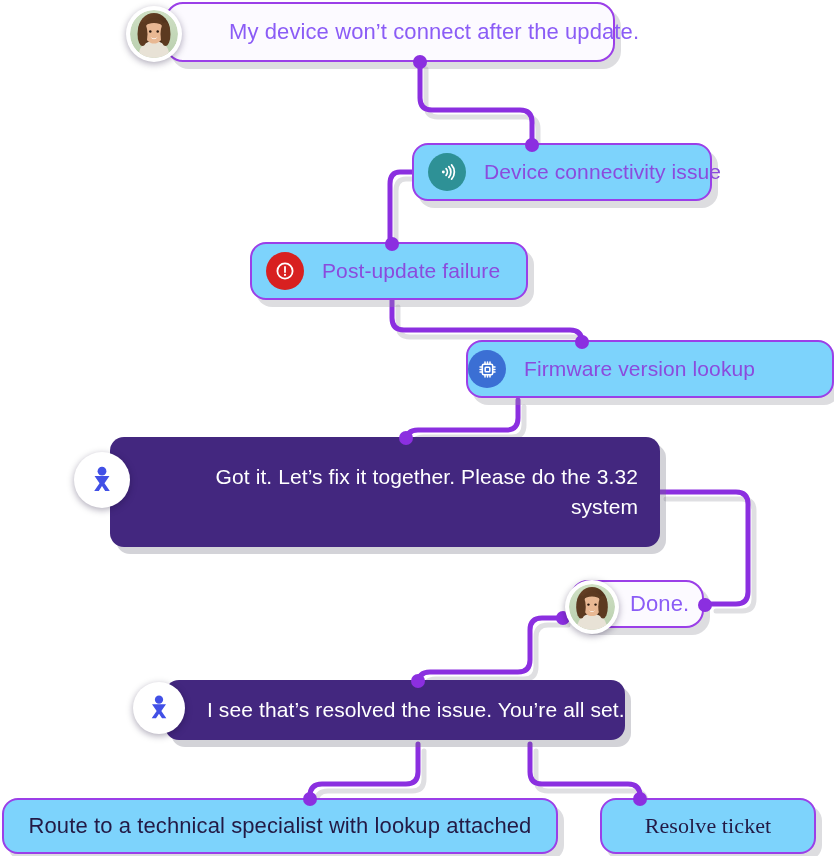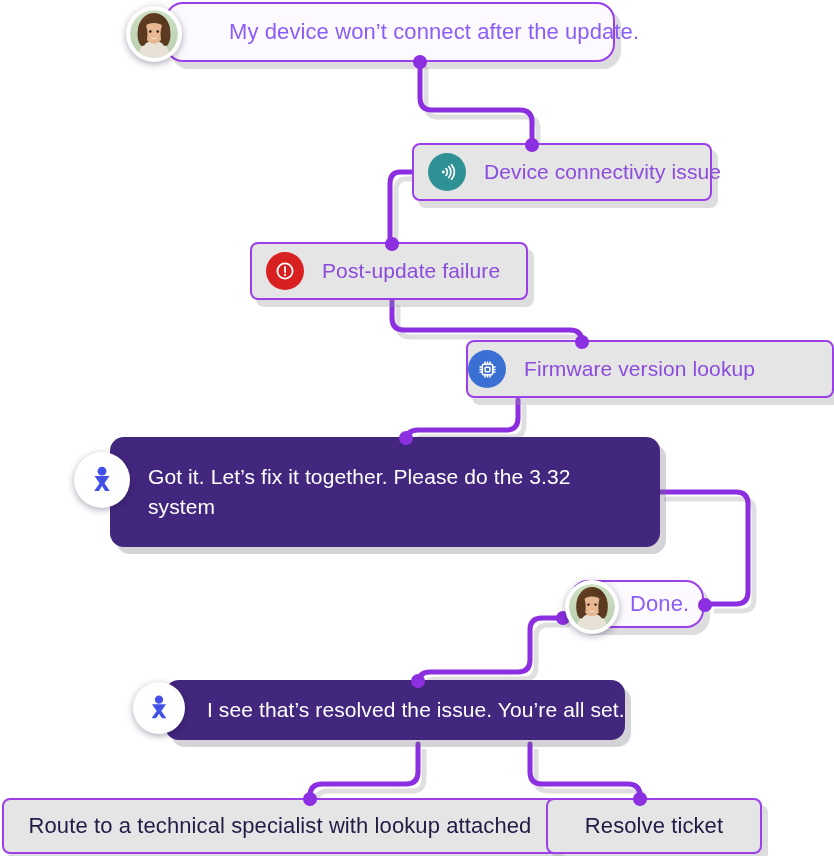--- a/index.html
+++ b/index.html
@@ -19,23 +19,23 @@
   
   .node{
     position:absolute;
     box-sizing:border-box;
     display:flex;
     align-items:center;
     z-index:3;
   }
   .card{
     box-sizing:border-box;
-    background:#e5e5e5;
+    background:#7dd3fc;
     border:2px solid #9b3fe8;
-    border-radius:8px;
+    border-radius:16px;
     box-shadow:6px 7px 0 0 rgba(150,150,160,.32);
     display:flex;
     align-items:center;
     width:100%;
     height:100%;
   }
   .card.bubble{border-radius:18px;background:#fcfaff;}
   .card.agent{
     background:#43277f;
     border:none;
@@ -196,21 +196,21 @@
           <path d="M9.4 17.4 L9.4 19.8 M12 17.4 L12 19.8 M14.6 17.4 L14.6 19.8"></path>
           <path d="M6.6 9.4 L4.2 9.4 M6.6 12 L4.2 12 M6.6 14.6 L4.2 14.6"></path>
           <path d="M17.4 9.4 L19.8 9.4 M17.4 12 L19.8 12 M17.4 14.6 L19.8 14.6"></path>
         </svg>
       </span>
       <span class="txt tool" style="margin-left:18px;">Firmware version lookup</span>
     </div>
   </div>
   <div class="dot" style="left:575px;top:335px;"></div>
 
-  <div class="node" style="left:110px;top:437px;width:550px;height:110px;">
+  <div class="node" style="left:110px;top:437px;width:550px;height:110px;text-align:right;">
     <div class="card agent" style="padding-left:38px;padding-right:22px;flex-direction:column;align-items:flex-start;justify-content:center;">
       <span class="txt agentmsg">Got it. Let’s fix it together. Please do the 3.32 system</span>
     </div>
   </div>
   <div class="avatar" style="left:74px;top:452px;width:56px;height:56px;">
     <svg viewBox="0 0 48 48" width="34" height="34">
       <circle cx="24" cy="11.5" r="6.2" fill="#4250e6"></circle>
       <path d="M24 18.5 L34.5 18.5 L27.5 28.5 L35 39.5 L28.5 39.5 L24 32.5 L19.5 39.5 L13 39.5 L20.5 28.5 L13.5 18.5 Z" fill="#4250e6"></path>
     </svg>
   </div>
@@ -268,20 +268,20 @@
   </div>
   <div class="dot" style="left:411px;top:674px;"></div>
 
   <div class="node" style="left:2px;top:798px;width:556px;height:56px;">
     <div class="card" style="justify-content:center;box-shadow:6px 7px 0 0 rgba(150,150,160,.32);">
       <span class="txt action">Route to a technical specialist with lookup attached</span>
     </div>
   </div>
   <div class="dot" style="left:303px;top:792px;"></div>
 
-  <div class="node" style="left:546px;top:798px;width:216px;height:56px;">
+  <div class="node" style="left:600px;top:798px;width:216px;height:56px;font-family:Liberation Serif, serif;">
     <div class="card" style="justify-content:center;box-shadow:6px 7px 0 0 rgba(150,150,160,.32);">
       <span class="txt action">Resolve ticket</span>
     </div>
   </div>
   <div class="dot" style="left:633px;top:792px;"></div>
 
 </div>
 
 </body></html>

